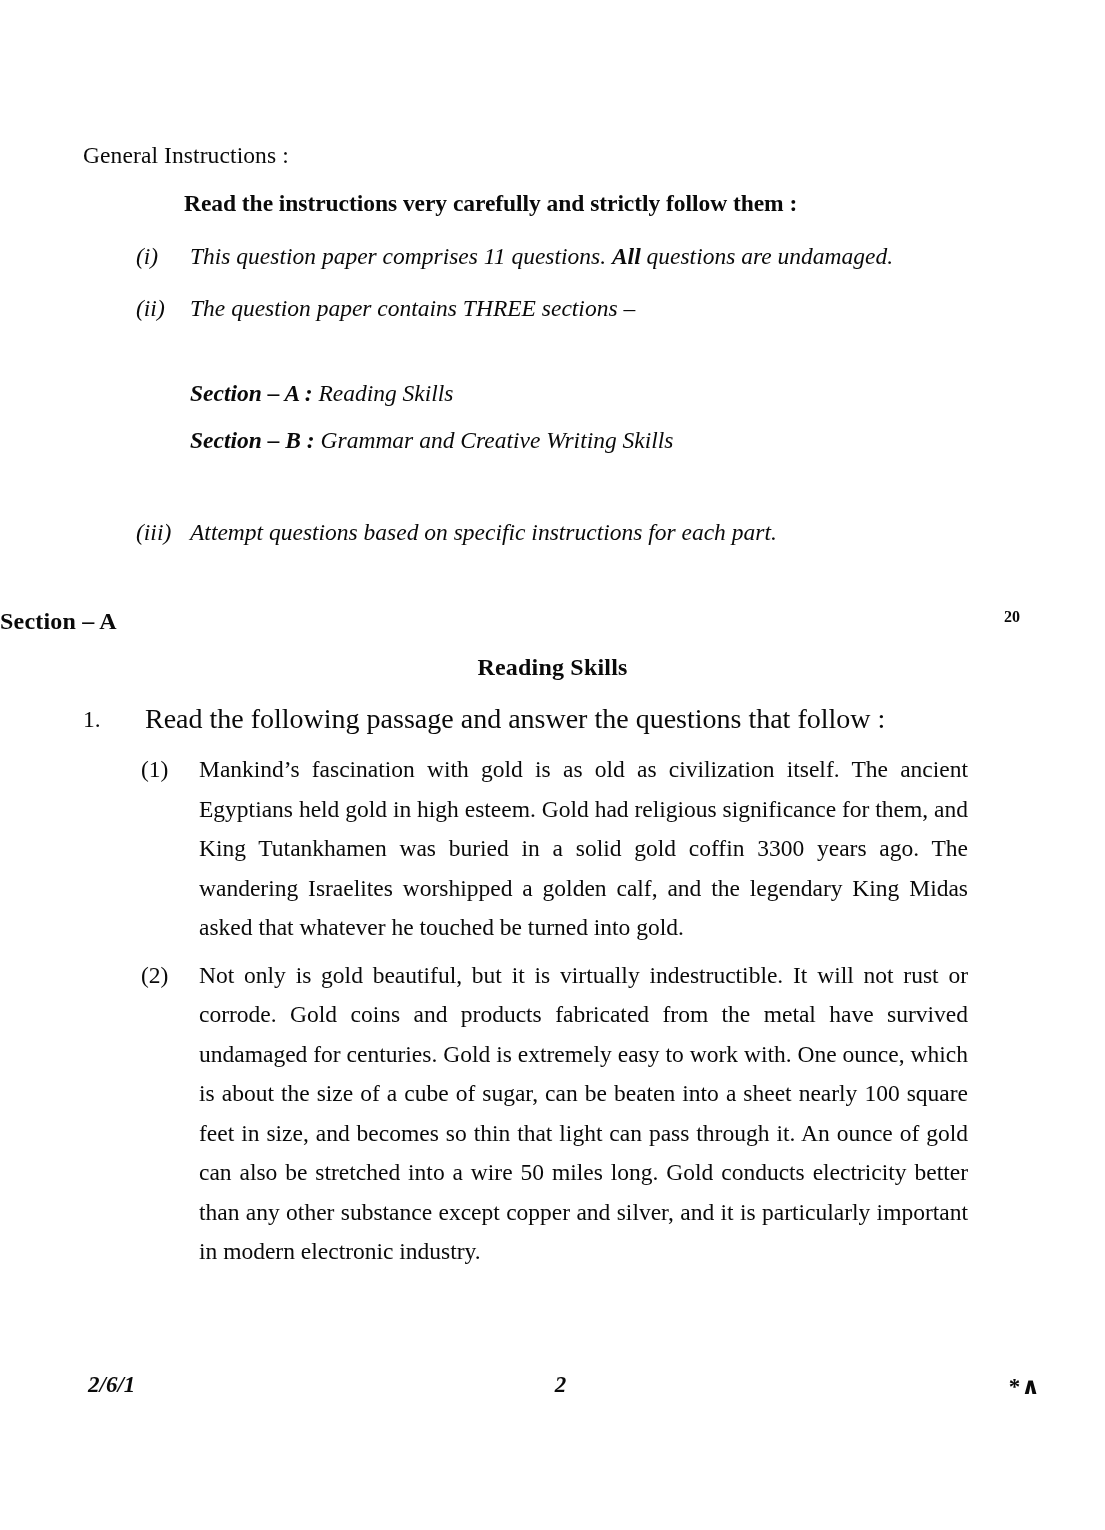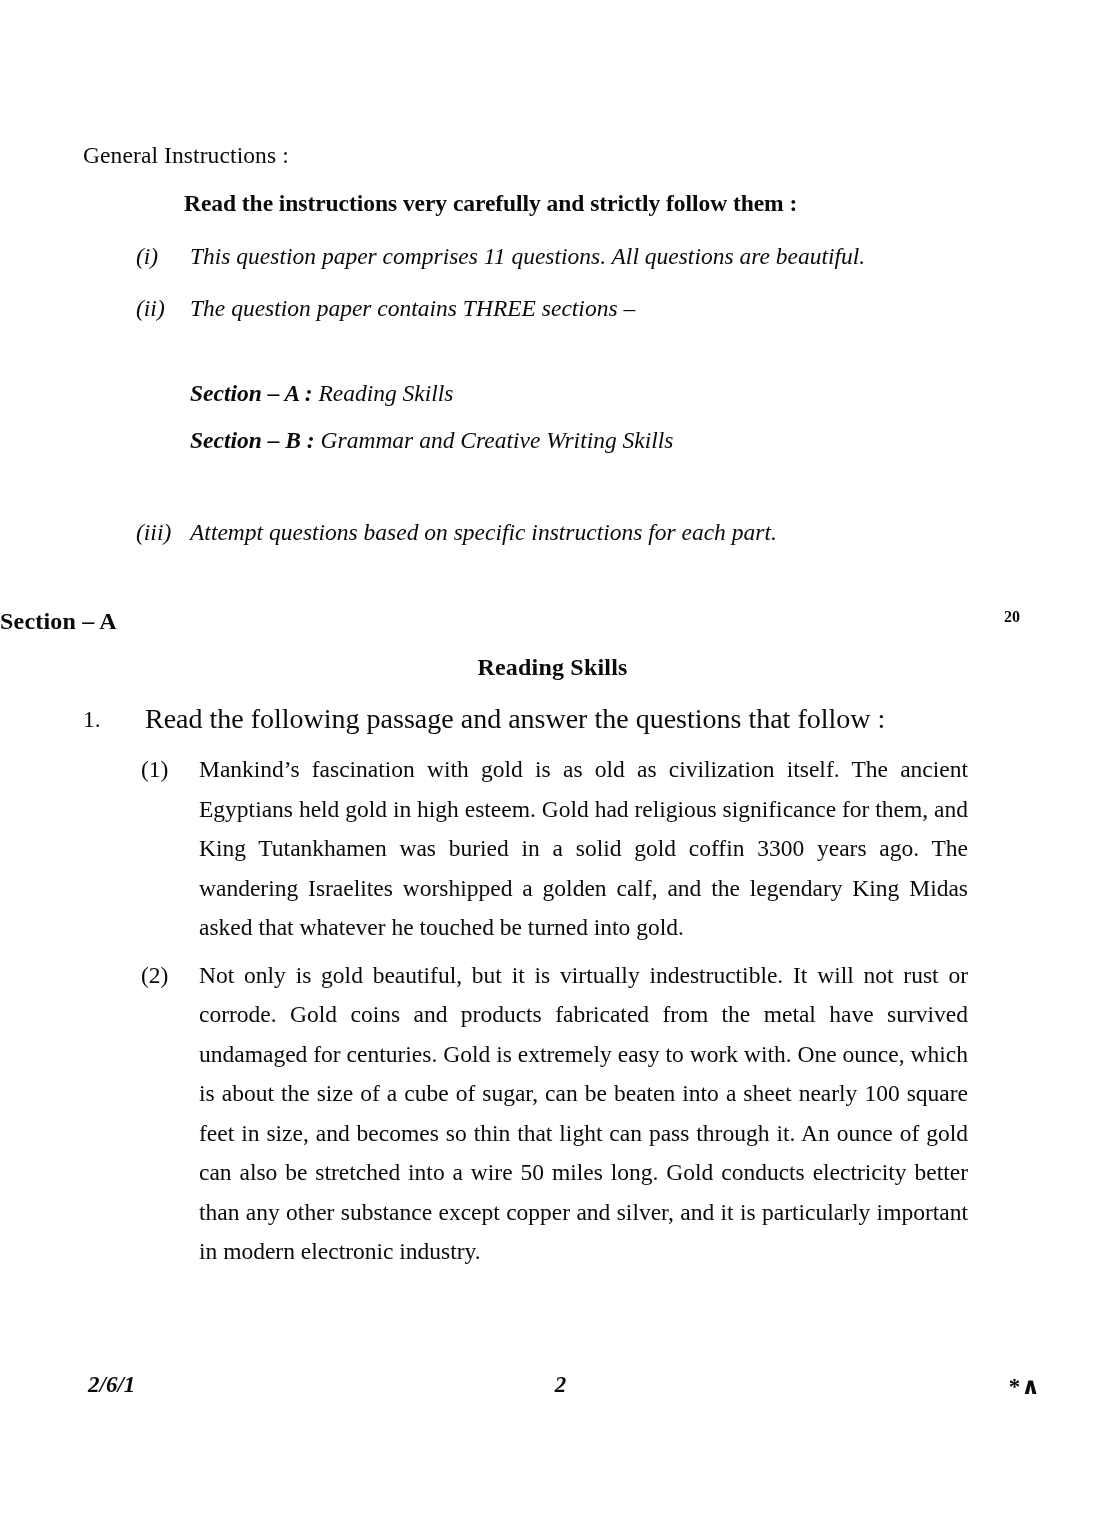--- a/index.html
+++ b/index.html
@@ -64,21 +64,21 @@
   }
   .rbody {
     flex: 1 1 auto;
     font-size: 23.5px;
     font-style: italic;
     line-height: 41px;
     text-align: justify;
     text-justify: inter-word;
   }
   .rbody.nojust { text-align: left; }
-  .rbody b { font-weight: normal; font-style: italic; }
+  .rbody b { font-weight: bold; font-style: italic; }
 
   
   .seclist {
     position: absolute;
     left: 190px;
     top: 370px;
     width: 800px;
   }
   .secline {
     font-size: 23.5px;
@@ -219,21 +219,21 @@
 <div class="page">
 
   <div class="blk gen-instr">General Instructions :</div>
 
   <div class="blk read-instr">Read the instructions very carefully and strictly follow them :</div>
 
   <div class="rlist">
 
     <div class="ritem">
       <div class="rmark">(i)</div>
-      <div class="rbody"><span>This question paper comprises 11 questions. </span><b>All</b><span> questions are beautiful.</span></div>
+      <div class="rbody"><span>This question paper comprises 11 questions. </span><b>All</b><span> questions are undamaged.</span></div>
     </div>
 
     <div class="ritem">
       <div class="rmark">(ii)</div>
       <div class="rbody nojust">The question paper contains THREE sections –</div>
     </div>
 
   </div>
 
   <div class="seclist">

